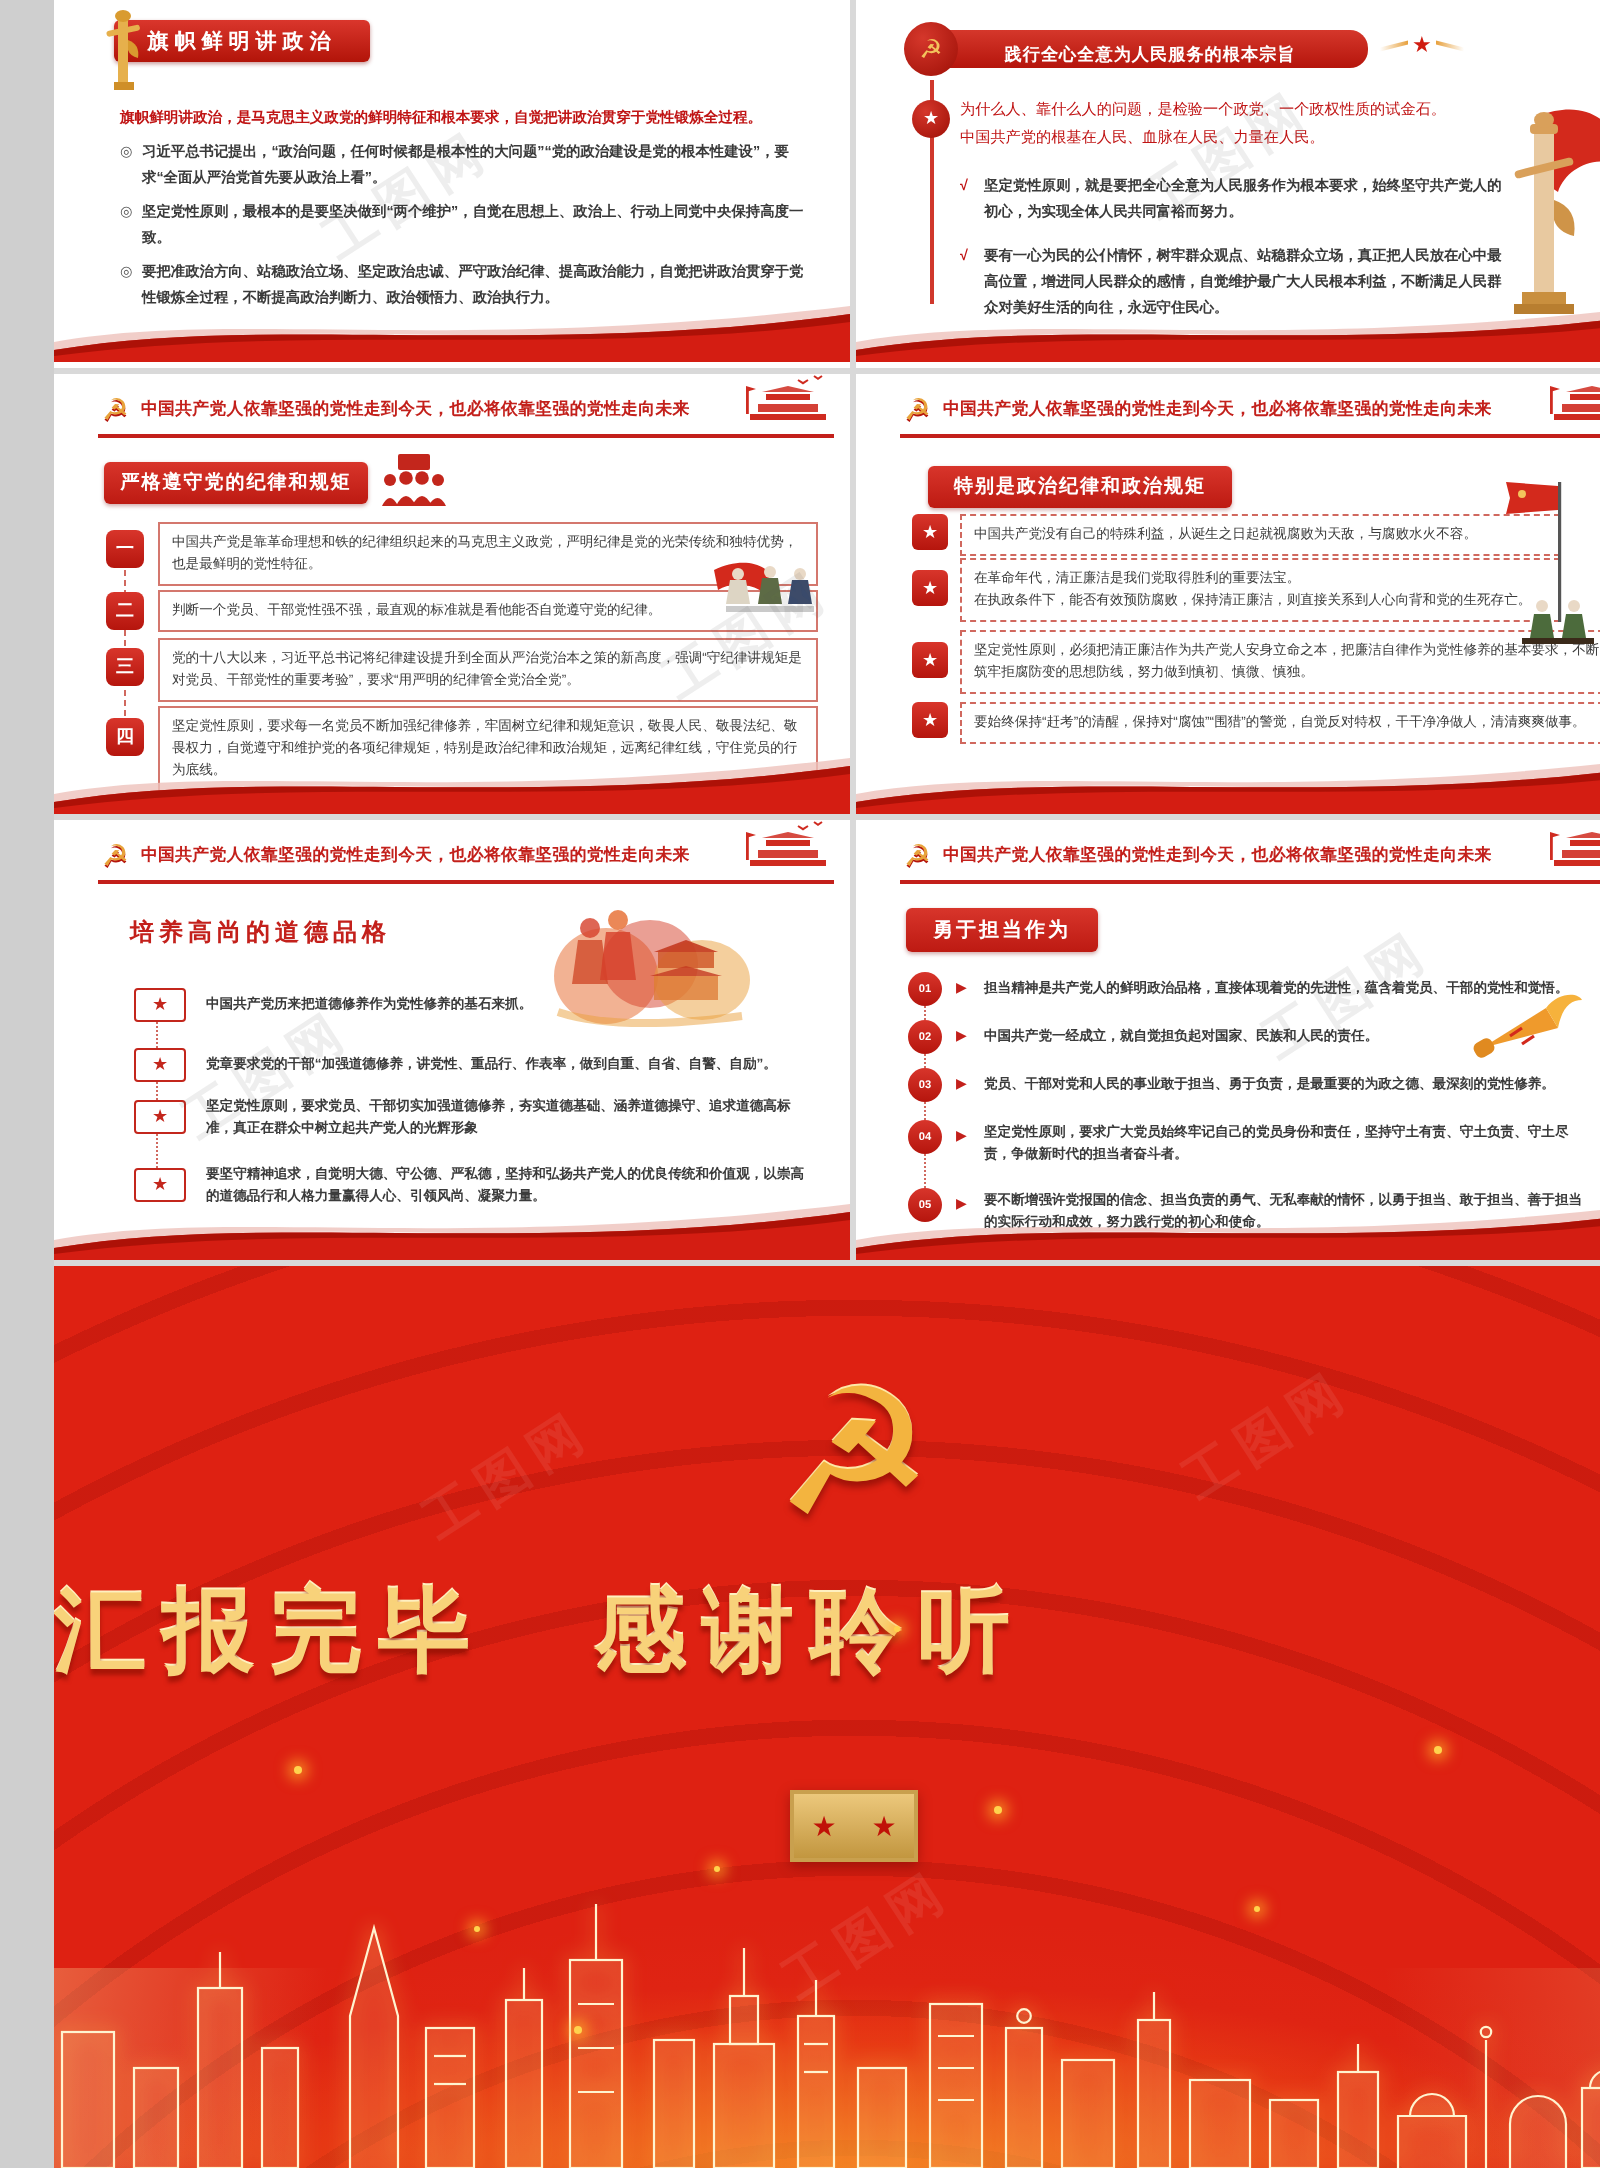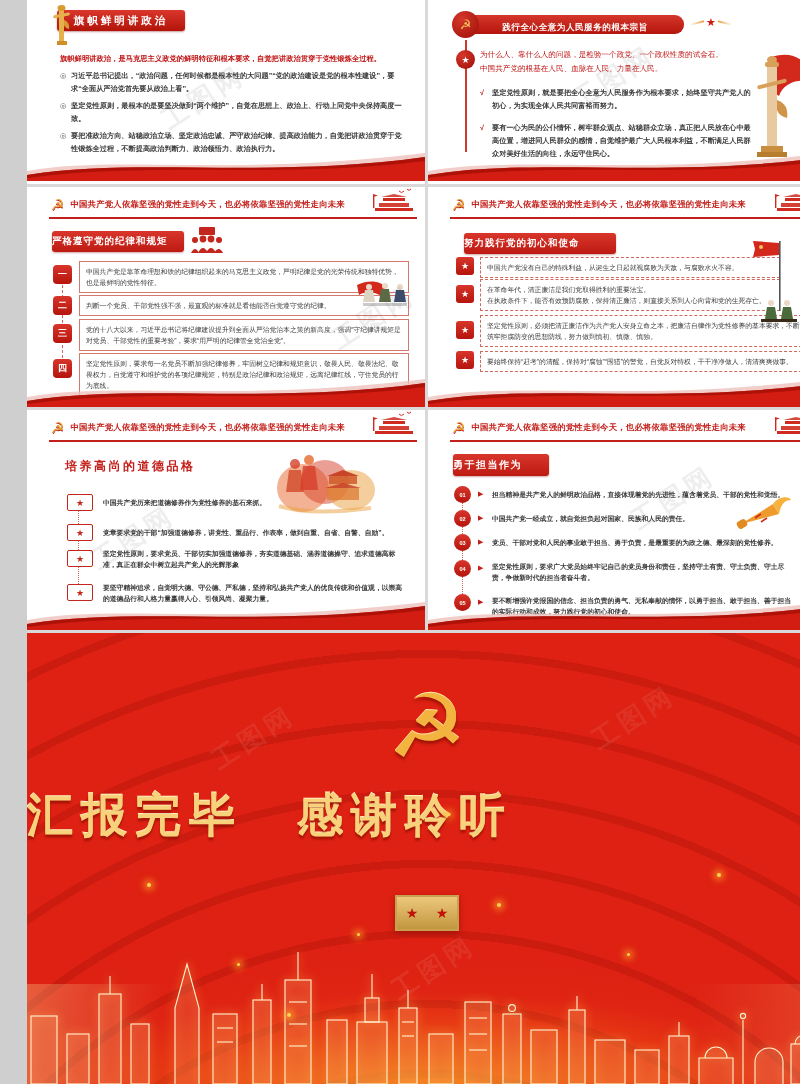--- a/index.html
+++ b/index.html
@@ -38,21 +38,21 @@
   .s2-bullets{position:absolute;left:52px;top:86px;width:274px;}
   .b2{display:flex;margin-bottom:9px;color:#3a3a3a;font-size:7.2px;line-height:13px;font-weight:bold;}
   .b2 .mk{width:12px;flex:0 0 12px;color:#c01414;font-weight:bold;}
   .s2-art{position:absolute;right:10px;top:48px;z-index:1;}
   
   .shdr{position:absolute;left:22px;right:8px;top:5px;height:25px;border-bottom:2px solid #c3201b;display:flex;align-items:center;z-index:3;}
   .shdr .emb{font-size:15px;color:#e8a33b;margin:0 6px 0 2px;text-shadow:0 1px 0 #b5150c;}
   .shdr .txt{color:#c3201b;font-weight:bold;font-size:8.4px;letter-spacing:.2px;white-space:nowrap;}
   .shdr .tam{position:absolute;right:0;bottom:1px;}
   
-  .secbox{position:absolute;background:linear-gradient(180deg,#d8352b,#bd1a12);color:#fff;font-weight:bold;border-radius:3px;display:flex;align-items:center;z-index:3;box-shadow:0 1px 2px rgba(120,0,0,.35);}
+  .secbox{position:absolute;background:linear-gradient(180deg,#d8352b,#bd1a12);color:#fff;font-weight:bold;border-radius:3px;display:flex;align-items:center;justify-content:center;z-index:3;box-shadow:0 1px 2px rgba(120,0,0,.35);}
   .conn{position:absolute;border-left:1px dashed #d0685e;z-index:1;}
   .num3{position:absolute;left:26px;width:19px;height:19px;background:linear-gradient(180deg,#d8352b,#b5150d);border-radius:4px;color:#fff;font-size:9px;font-weight:bold;display:flex;align-items:center;justify-content:center;z-index:2;}
   .it3{position:absolute;left:52px;width:330px;border:1px solid #d4776d;padding:4px 6px;font-size:6.8px;line-height:11px;color:#3b3b3b;background:#fff;box-sizing:border-box;z-index:2;}
   .s3-people{position:absolute;left:160px;top:40px;z-index:3;}
   .s3-sold{position:absolute;right:14px;top:92px;z-index:4;}
   
   .star4{position:absolute;left:28px;width:18px;height:18px;background:linear-gradient(180deg,#d8352b,#b5150d);border-radius:3px;color:#fff;font-size:9px;display:flex;align-items:center;justify-content:center;z-index:2;}
   .it4{position:absolute;left:52px;border:1px dashed #d0685e;padding:4px 6px;font-size:6.8px;line-height:11px;color:#3b3b3b;background:transparent;box-sizing:border-box;z-index:2;}
   .s4-flag{position:absolute;right:22px;top:52px;z-index:3;}
   
@@ -254,21 +254,21 @@
             <path d="M12 10 h22 v3 h-22 z"></path>
             <path d="M10 9 l13 -3 l13 3 z" opacity=".85"></path>
             <rect x="2" y="8" width="1.4" height="12"></rect>
             <path d="M2 6 l5 1.5 l-5 1.5 z"></path>
             <path d="M28 3 l2.5 1.6 l2.5 -1.6" stroke="#cf2b20" stroke-width="1" fill="none"></path>
             <path d="M36 1 l2 1.4 l2 -1.4" stroke="#cf2b20" stroke-width="1" fill="none"></path>
           </svg>
       </span>
     </div>
     <div class="secbox" style="left:36px;top:46px;width:152px;height:21px;font-size:9.5px;letter-spacing:1px;">
-        <span>努力践行党的初心和使命</span>
+        <span>特别是政治纪律和政治规矩</span>
       </div>
     <div class="star4" style="top:70px">
         <span>★</span>
       </div>
     <div class="it4" style="top:70px;width:300px;">中国共产党没有自己的特殊利益，从诞生之日起就视腐败为天敌，与腐败水火不容。</div>
     <div class="star4" style="top:98px">
         <span>★</span>
       </div>
     <div class="it4" style="top:92px;width:300px;">
         <div>在革命年代，清正廉洁是我们党取得胜利的重要法宝。</div>

